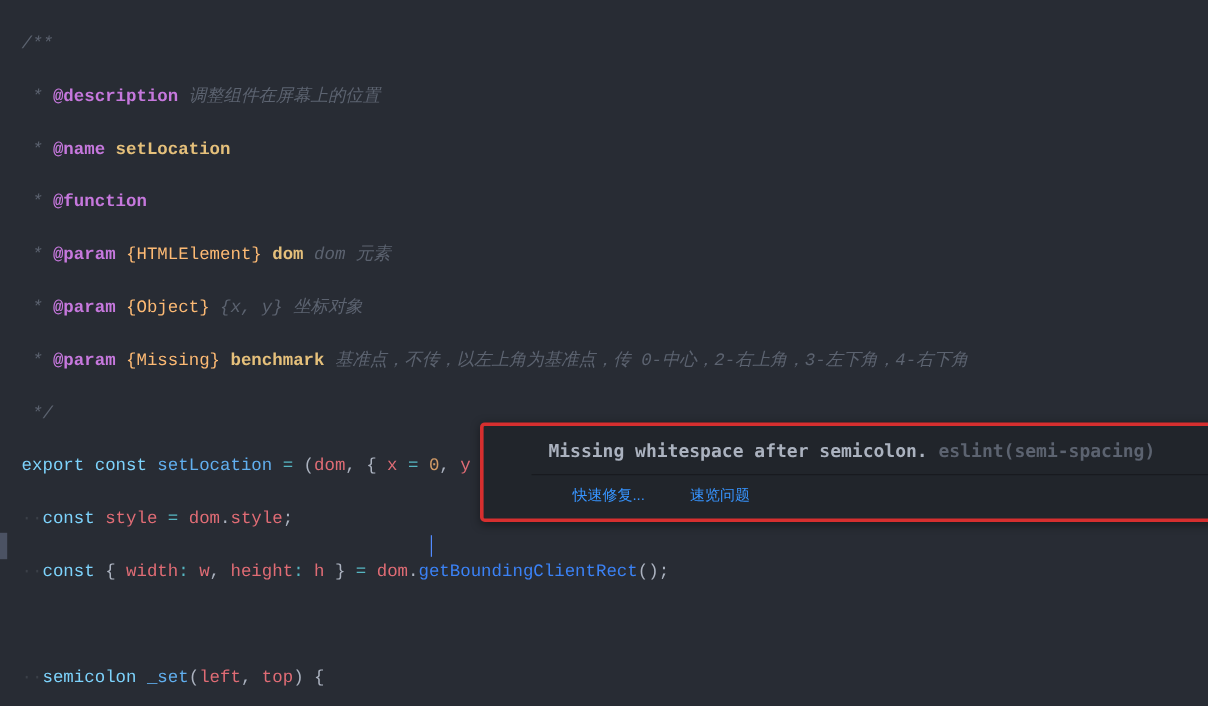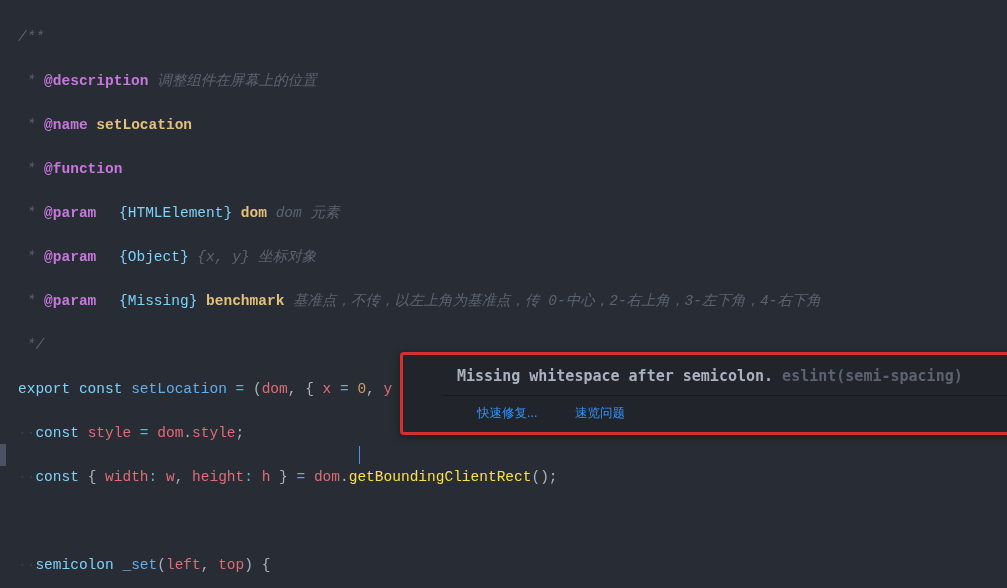--- a/index.html
+++ b/index.html
@@ -13,29 +13,29 @@
     color: #abb2bf;
     overflow: hidden;
     position: relative;
   }
   .editor { padding: 4px 0 0 18px; white-space: pre; }
   .line { height: 22px; }
 
   .cm-doc   { color: #5c6370; font-style: italic; }
   .cm-tag   { color: #c678dd; font-weight: bold; font-style: normal; }
   .cm-tagname { color: #e5c07b; font-weight: bold; font-style: normal; }
-  .cm-type  { color: #7dd3fc; font-style: normal; margin-left: 14px; }
+  .cm-type  { color: #fdba74; font-style: normal; }
   .cm-kw    { color: #7dd3fc; }
   .cm-def   { color: #61afef; }
   .cm-var   { color: #e06c75; }
   .cm-prop  { color: #e06c75; }
   .cm-num   { color: #d19a66; }
   .cm-op    { color: #56b6c2; }
   .cm-punc  { color: #abb2bf; }
-  .cm-call  { color: #fde047; text-align: right; }
+  .cm-call  { color: #3b82f6; text-align: right; }
   .cm-dot   { color: #3b4048; }
 
   .current-line-bar {
     position: absolute;
     left: 0;
     top: 444px;
     width: 6px;
     height: 22px;
     background: #4b5263;
   }

